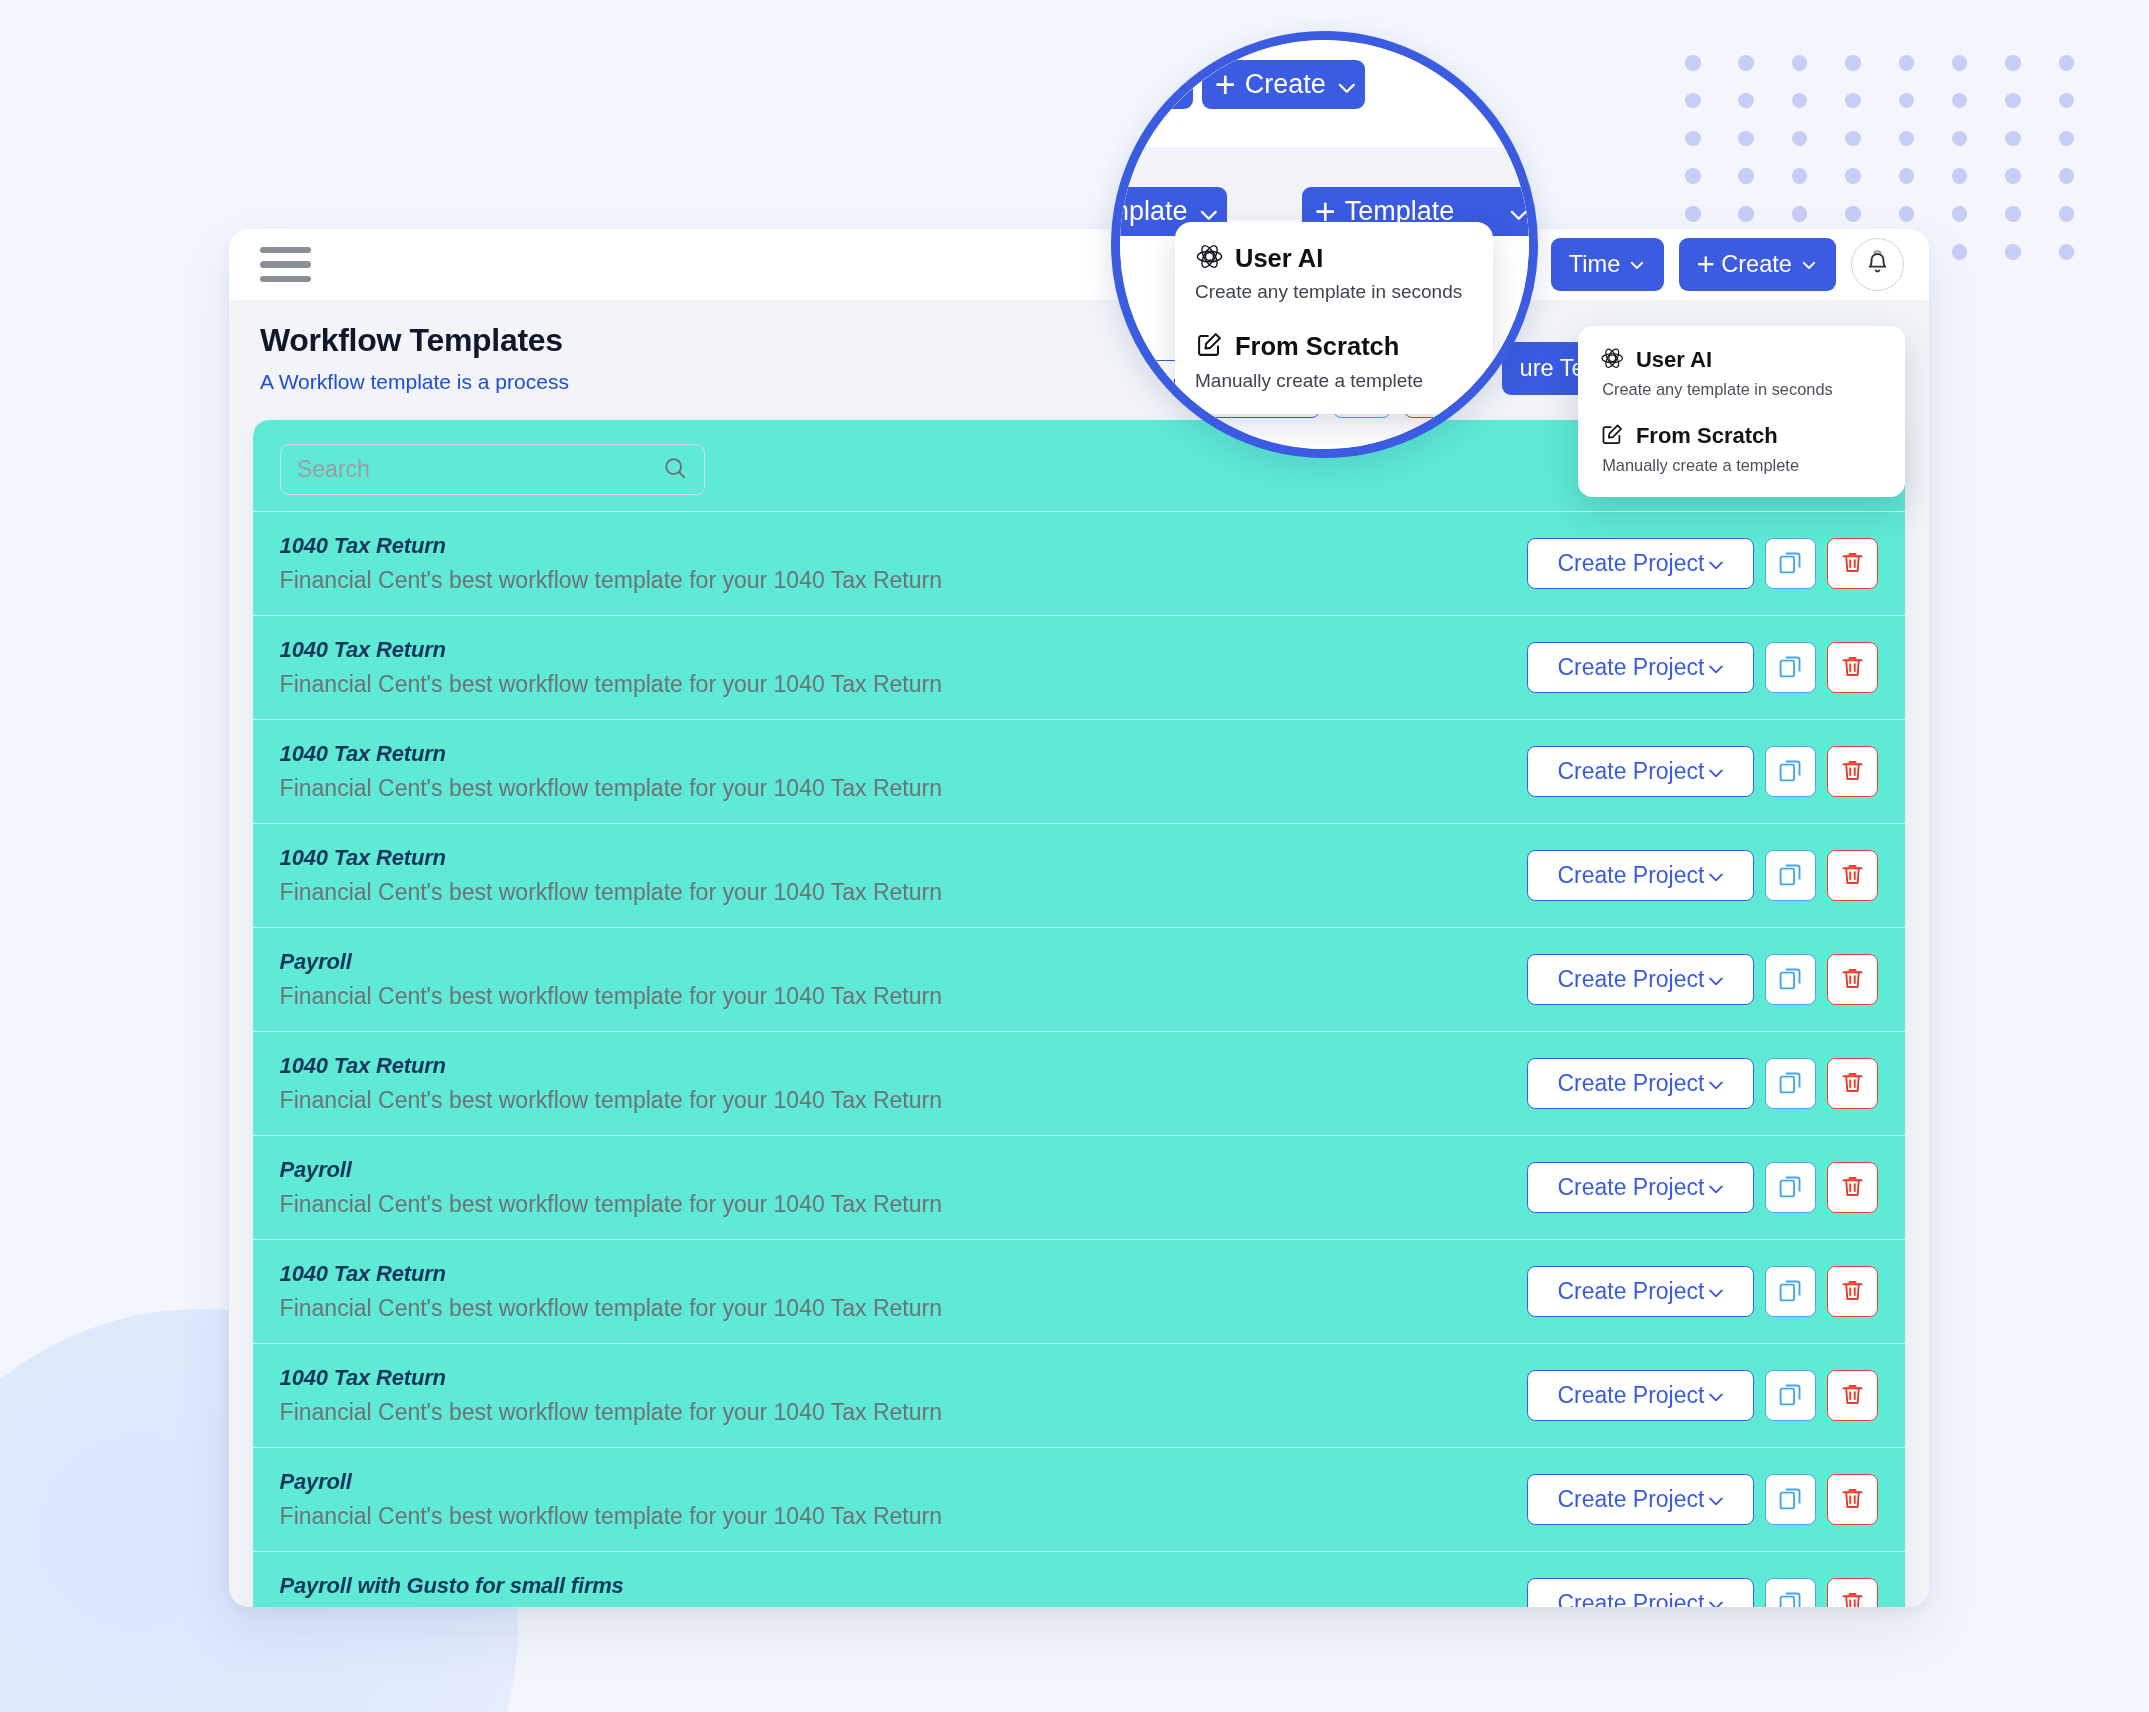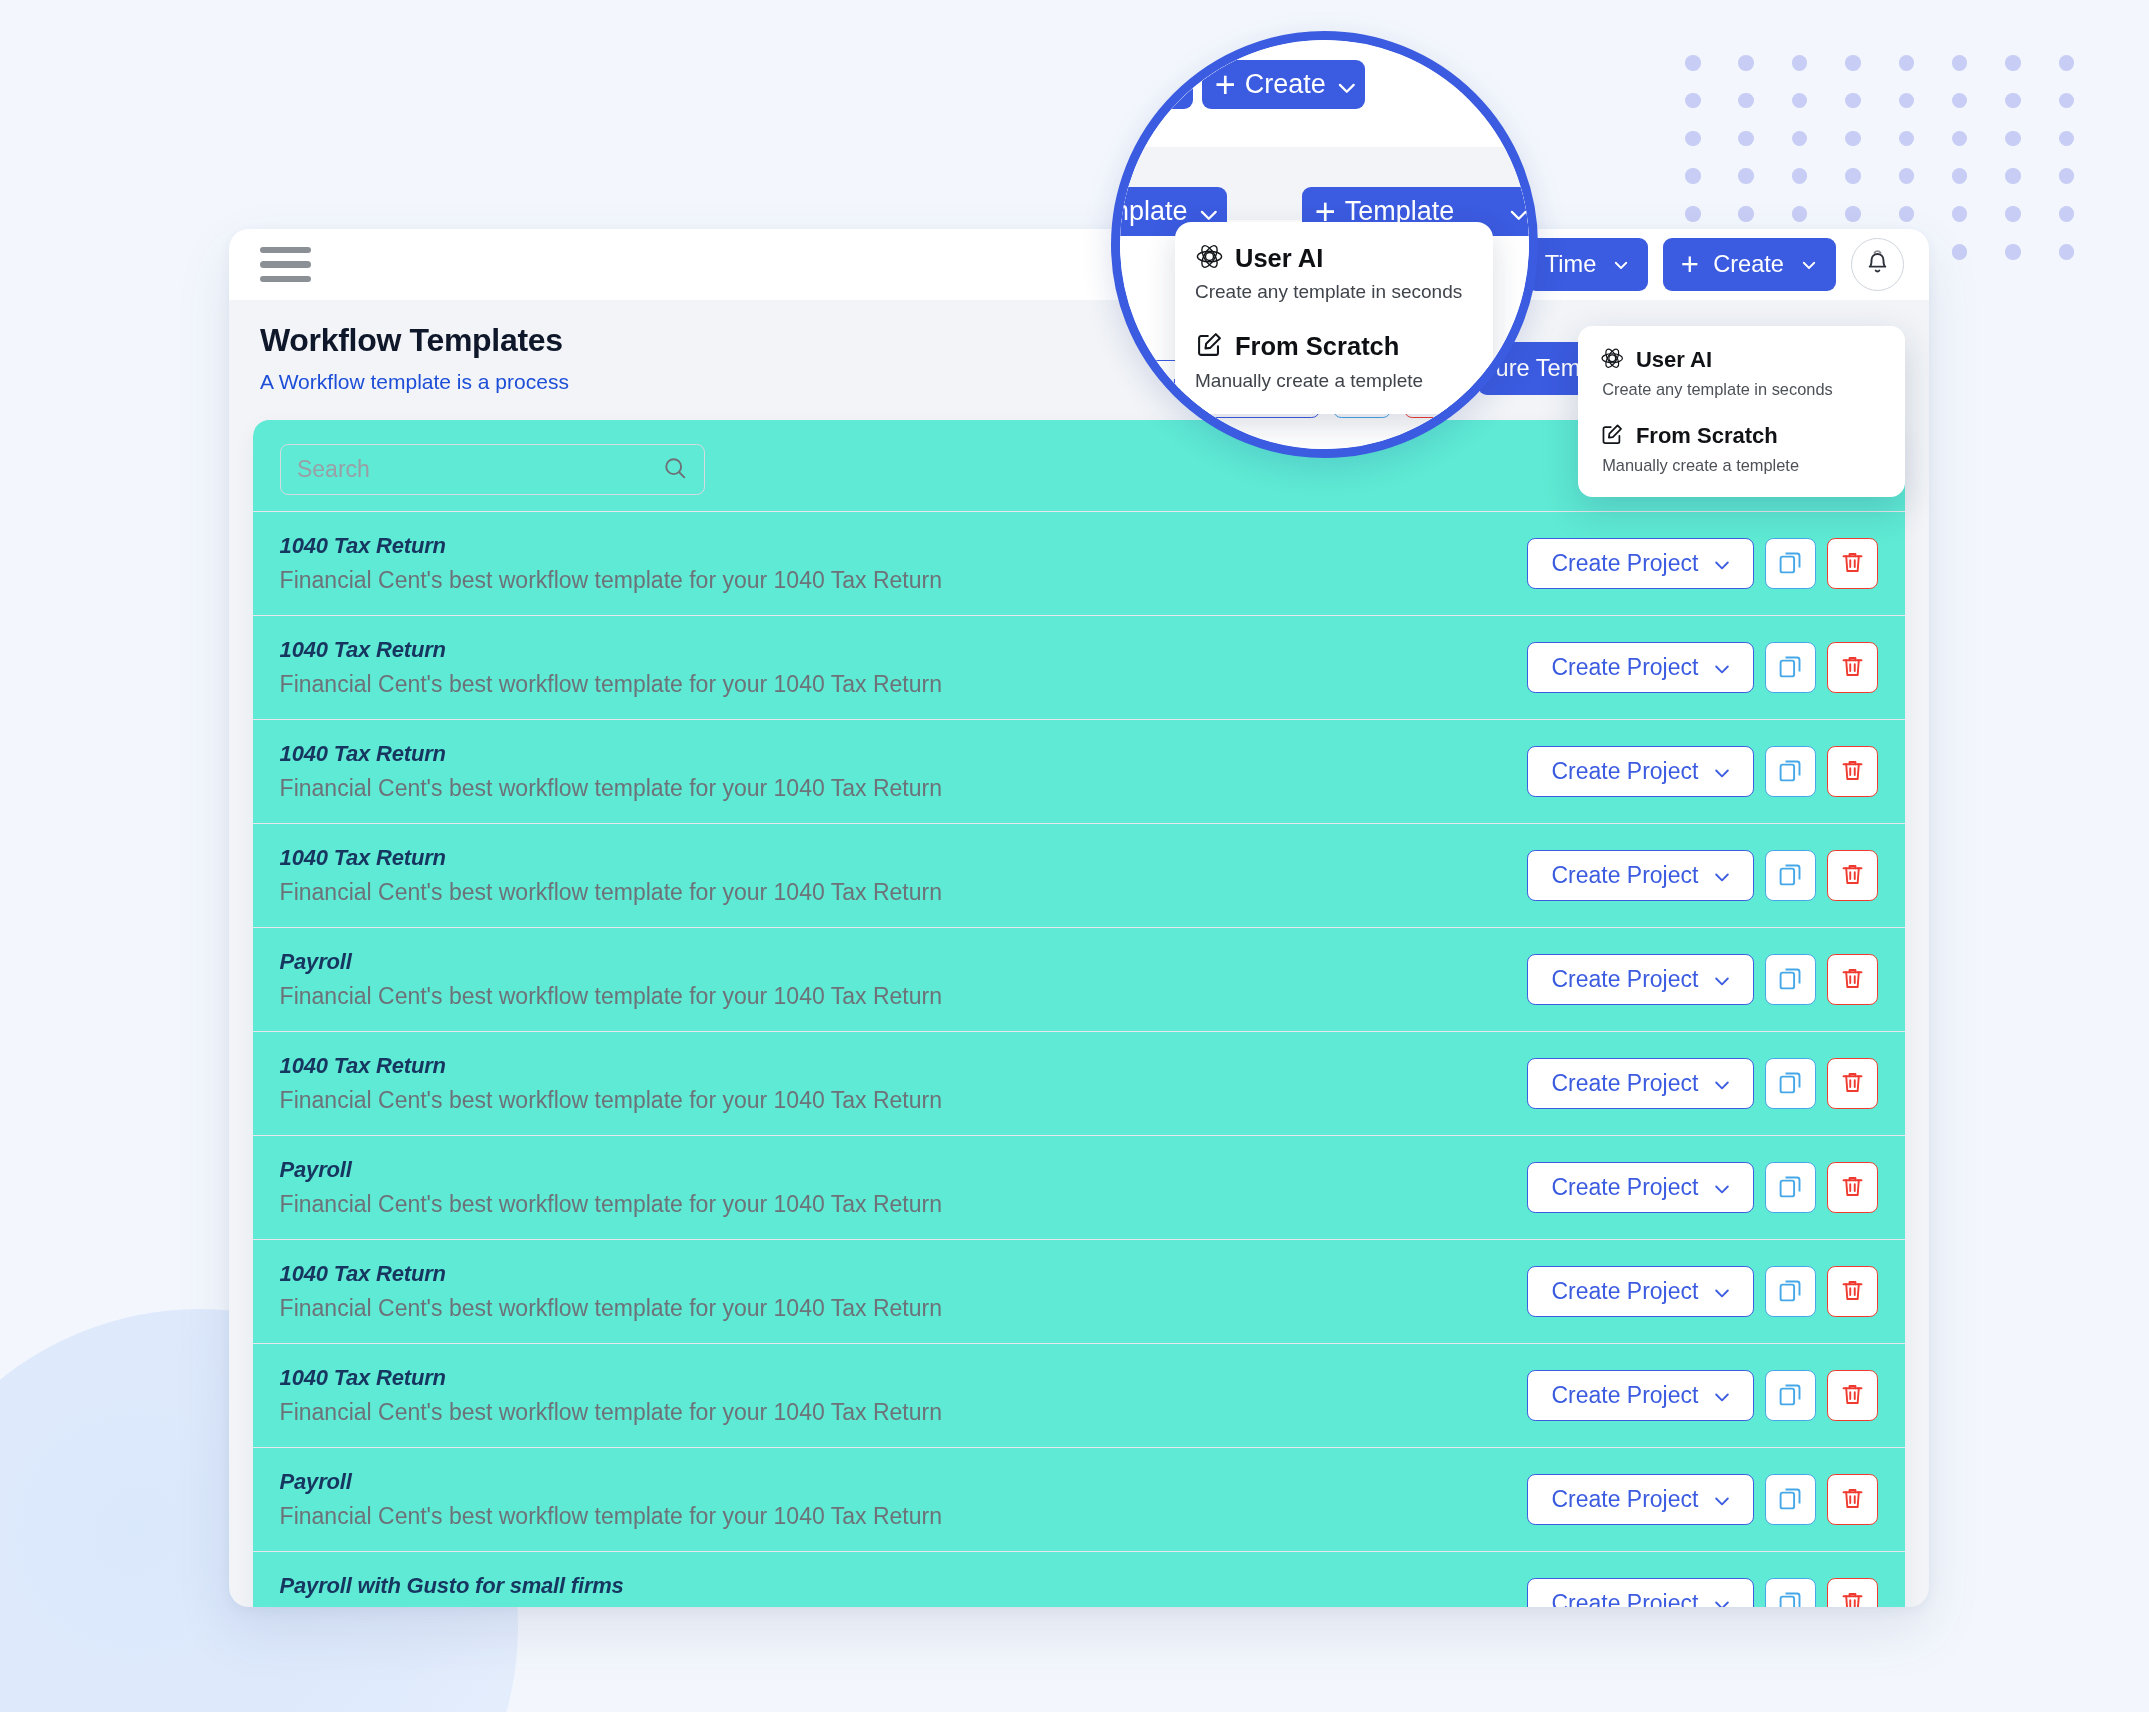--- a/index.html
+++ b/index.html
@@ -49,21 +49,21 @@
   }
   .hamburger { display: flex; flex-direction: column; gap: 8.2px; cursor: pointer; padding: 3.6px 1.8px; }
   .hamburger span { display: block; width: 51px; height: 6.4px; border-radius: 3.6px; background: #8b8f96; }
   .topbar-spacer { flex: 1; }
   .topbar-actions { display: flex; align-items: center; gap: 14.5px; }
 
   
   .btn-blue {
     background: #3b5be0; color: #fff; border: none;
     border-radius: 9px; height: 53px;
-    display: inline-flex; align-items: center; gap: 16px;
+    display: inline-flex; align-items: center; gap: 8px;
     padding: 0 18px; cursor: pointer;
     font-size: 23.6px; font-family: "Liberation Sans", sans-serif;
     white-space: nowrap;
   }
   .btn-blue .plus { font-size: 31px; line-height: 1; font-weight: 300; margin-right: -1.8px; }
   .chev { width: 18px; height: 18px; flex: none; }
   .chev svg { display: block; }
 
   .bell {
     width: 53px; height: 53px; border-radius: 50%;
@@ -114,22 +114,22 @@
   .row-text { flex: 1; min-width: 0; }
   .row-title { font-size: 22px; font-weight: 700; color: #16355f; letter-spacing: -0.2px; font-style: italic; }
   .row-desc { font-size: 23px; color: #6d7278; margin-top: 8.2px; }
   .row-actions { display: flex; align-items: center; gap: 11px; flex: none; }
 
   .btn-outline-blue {
     height: 51px; min-width: 198px;
     border: 1.5px solid #3b5be0; border-radius: 8.2px;
     background: #fff; color: #3b5be0;
     font-size: 23px; font-family: "Liberation Sans", sans-serif;
-    display: inline-flex; align-items: center; justify-content: center; gap: 14px;
-    padding: 0 23px; cursor: pointer; white-space: nowrap;
+    display: inline-flex; align-items: center; justify-content: center; gap: 2px;
+    padding: 0 29px; cursor: pointer; white-space: nowrap;
   }
   .icon-btn {
     width: 51px; height: 51px; border-radius: 8.2px;
     background: #fff; display: flex; align-items: center; justify-content: center;
     cursor: pointer;
   }
   .icon-btn.copy { border: 1.5px solid #45a7e8; }
   .icon-btn.trash { border: 1.5px solid #f03a2f; }
 
   

